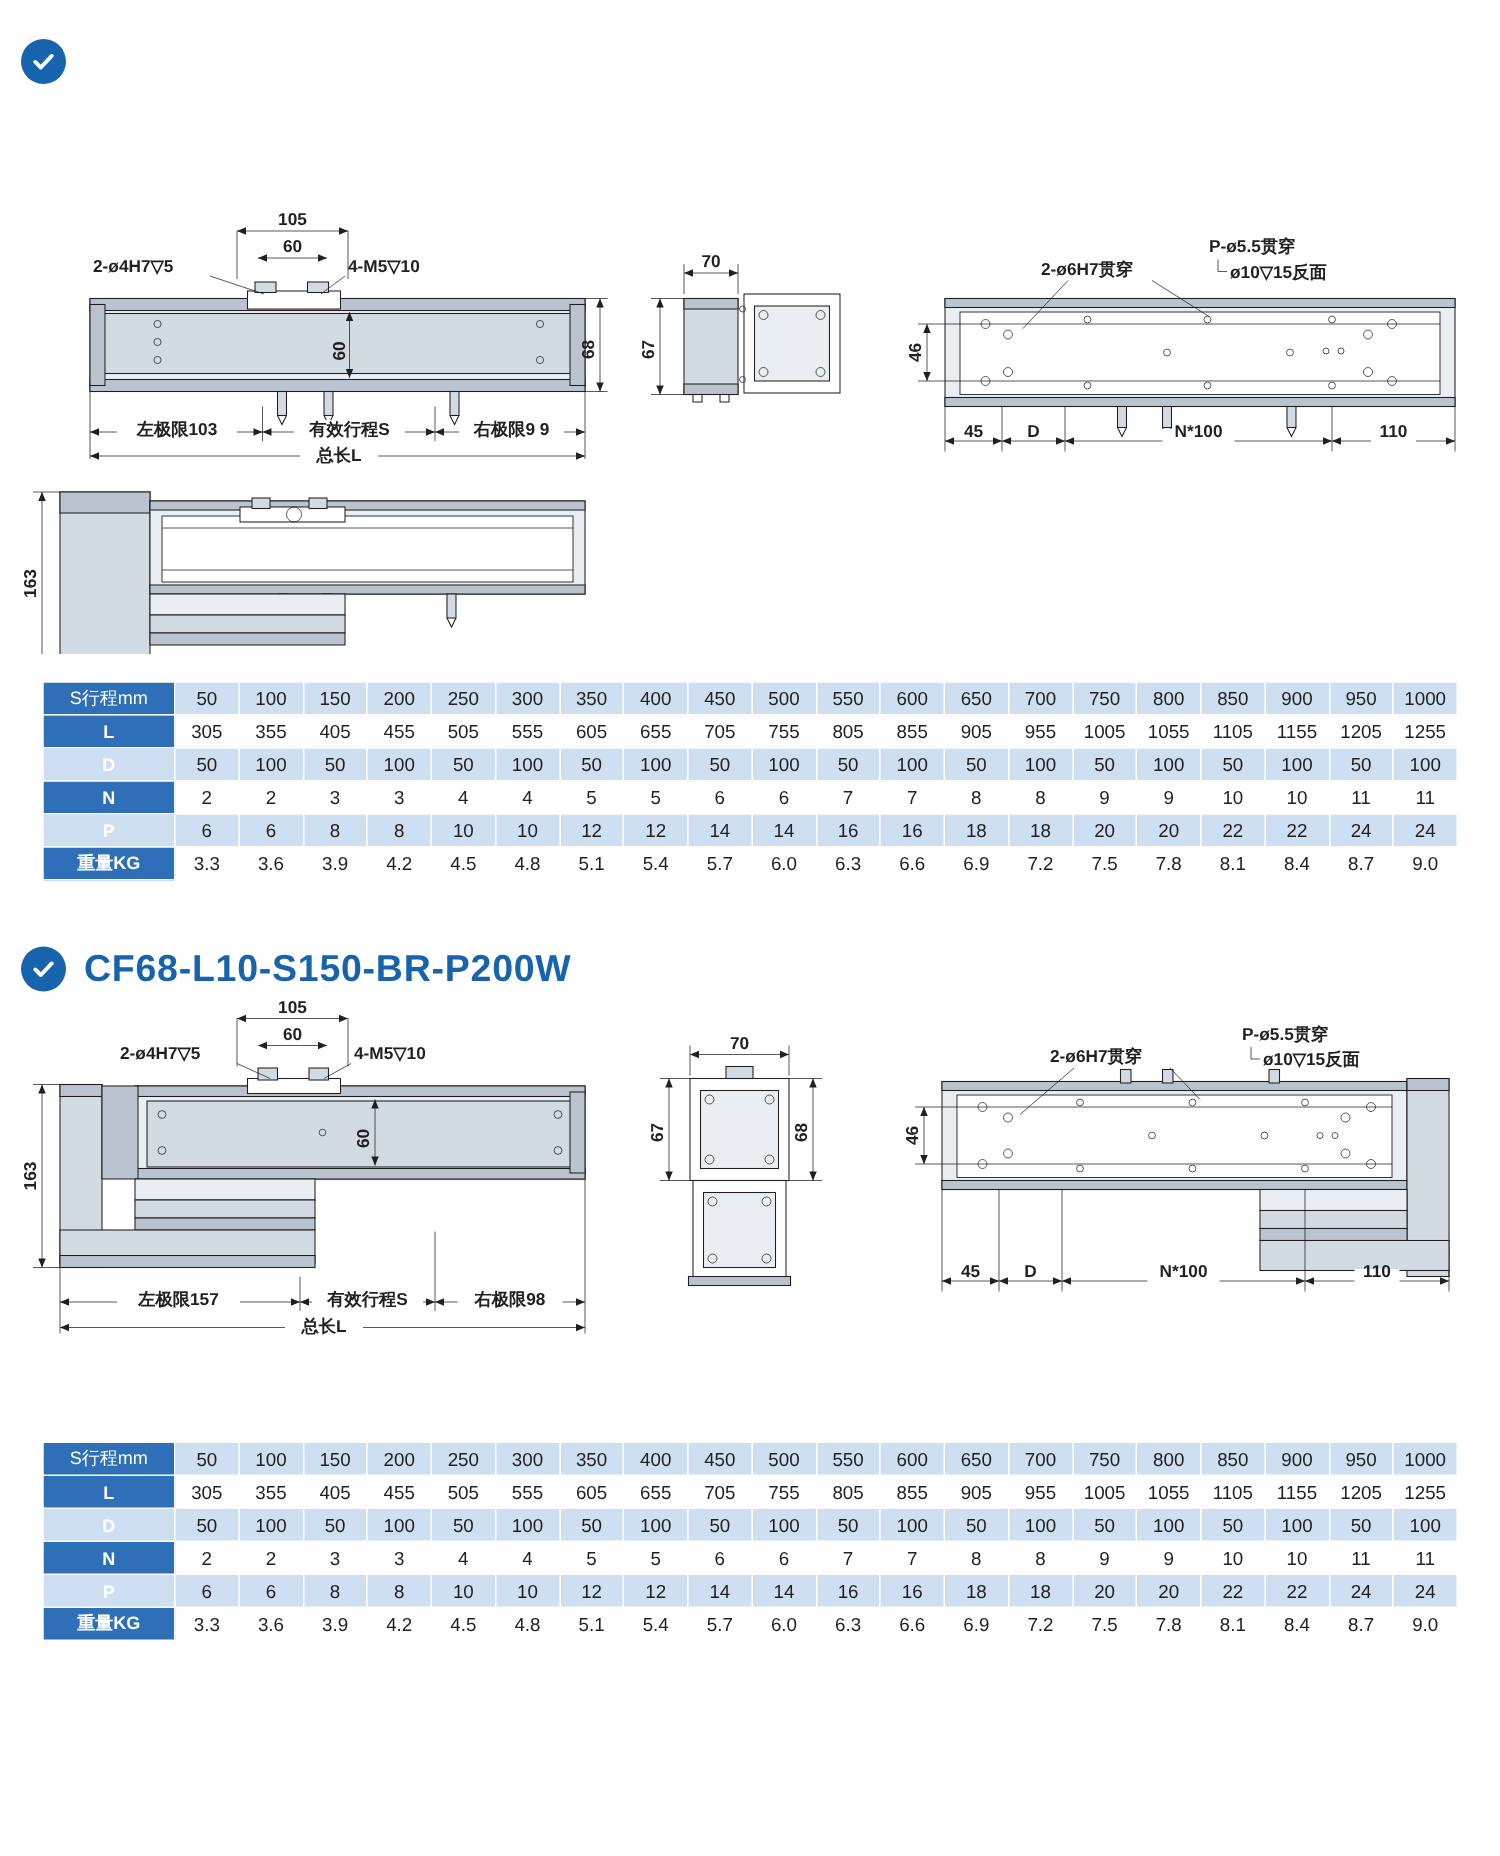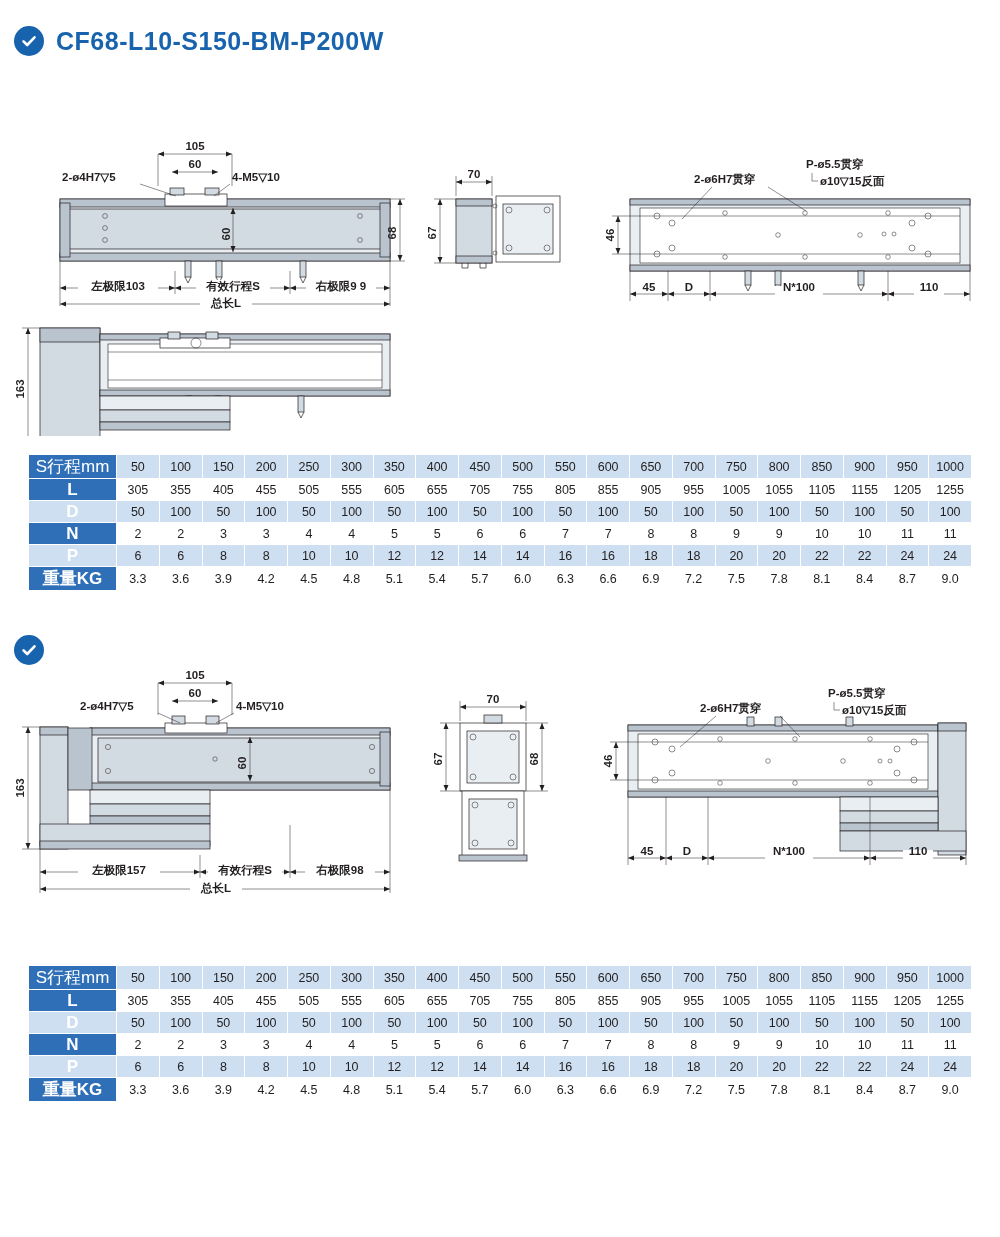--- a/index.html
+++ b/index.html
@@ -57,21 +57,21 @@
     text-align: center;
     font-size: 12.5px;
     color: #231f20;
     height: 22px;
     padding: 0;
   }
   .spec-table td.rowhead {
     background: #2e6fb7;
     color: #ffffff;
     font-weight: bold;
-    font-size: 17px;
+    font-size: 12px;
     width: 88px;
   }
   .spec-table tr.odd td { background: #cddff1; }
   .spec-table tr.even td { background: #ffffff; }
   .spec-table tr.even td.rowhead { background: #2e6fb7; }
   .spec-table tr.hdr td { background: #cddff1; font-weight: normal; }
   .spec-table tr.hdr td.rowhead { background: #2e6fb7; }
 
   .gap-1 { height: 26px; }
   .gap-2 { height: 18px; }
@@ -93,21 +93,20 @@
   <div class="section">
 
     <div class="gap-1"></div>
 
     <div class="sec-header">
       <span class="check-badge">
         <svg width="20" height="20" viewBox="0 0 20 20">
           <path d="M4.5 10.3 L8.2 14 L15.5 6.3" stroke="#ffffff" stroke-width="2.6" fill="none" stroke-linecap="round" stroke-linejoin="round"></path>
         </svg>
       </span>
-      <span class="sec-title">CF68-L10-S150-BM-P200W</span>
     </div>
 
     <div class="drawing-wrap">
       <svg width="1000" height="380" viewBox="0 0 1000 380">
 
         <rect x="60" y="143" width="330" height="62" class="dfill-l"></rect>
         <rect x="60" y="143" width="330" height="8" class="dfill-d"></rect>
         <rect x="60" y="197" width="330" height="8" class="dfill-d"></rect>
         <rect x="68" y="153" width="314" height="40" class="dfill-m"></rect>
         <rect x="60" y="147" width="10" height="54" class="dfill-d"></rect>
@@ -450,20 +449,21 @@
   <div class="gap-3"></div>
 
   <div class="section">
 
     <div class="sec-header">
       <span class="check-badge">
         <svg width="20" height="20" viewBox="0 0 20 20">
           <path d="M4.5 10.3 L8.2 14 L15.5 6.3" stroke="#ffffff" stroke-width="2.6" fill="none" stroke-linecap="round" stroke-linejoin="round"></path>
         </svg>
       </span>
+      <span class="sec-title">CF68-L10-S150-BR-P200W</span>
     </div>
 
     <div class="drawing-wrap">
       <svg width="1000" height="270" viewBox="0 0 1000 270">
 
         <rect x="40" y="62" width="28" height="122" class="dfill-m"></rect>
         <rect x="40" y="62" width="28" height="8" class="dfill-d"></rect>
         <rect x="90" y="63" width="300" height="62" class="dfill-l"></rect>
         <rect x="90" y="63" width="300" height="7" class="dfill-d"></rect>
         <rect x="90" y="118" width="300" height="7" class="dfill-d"></rect>

